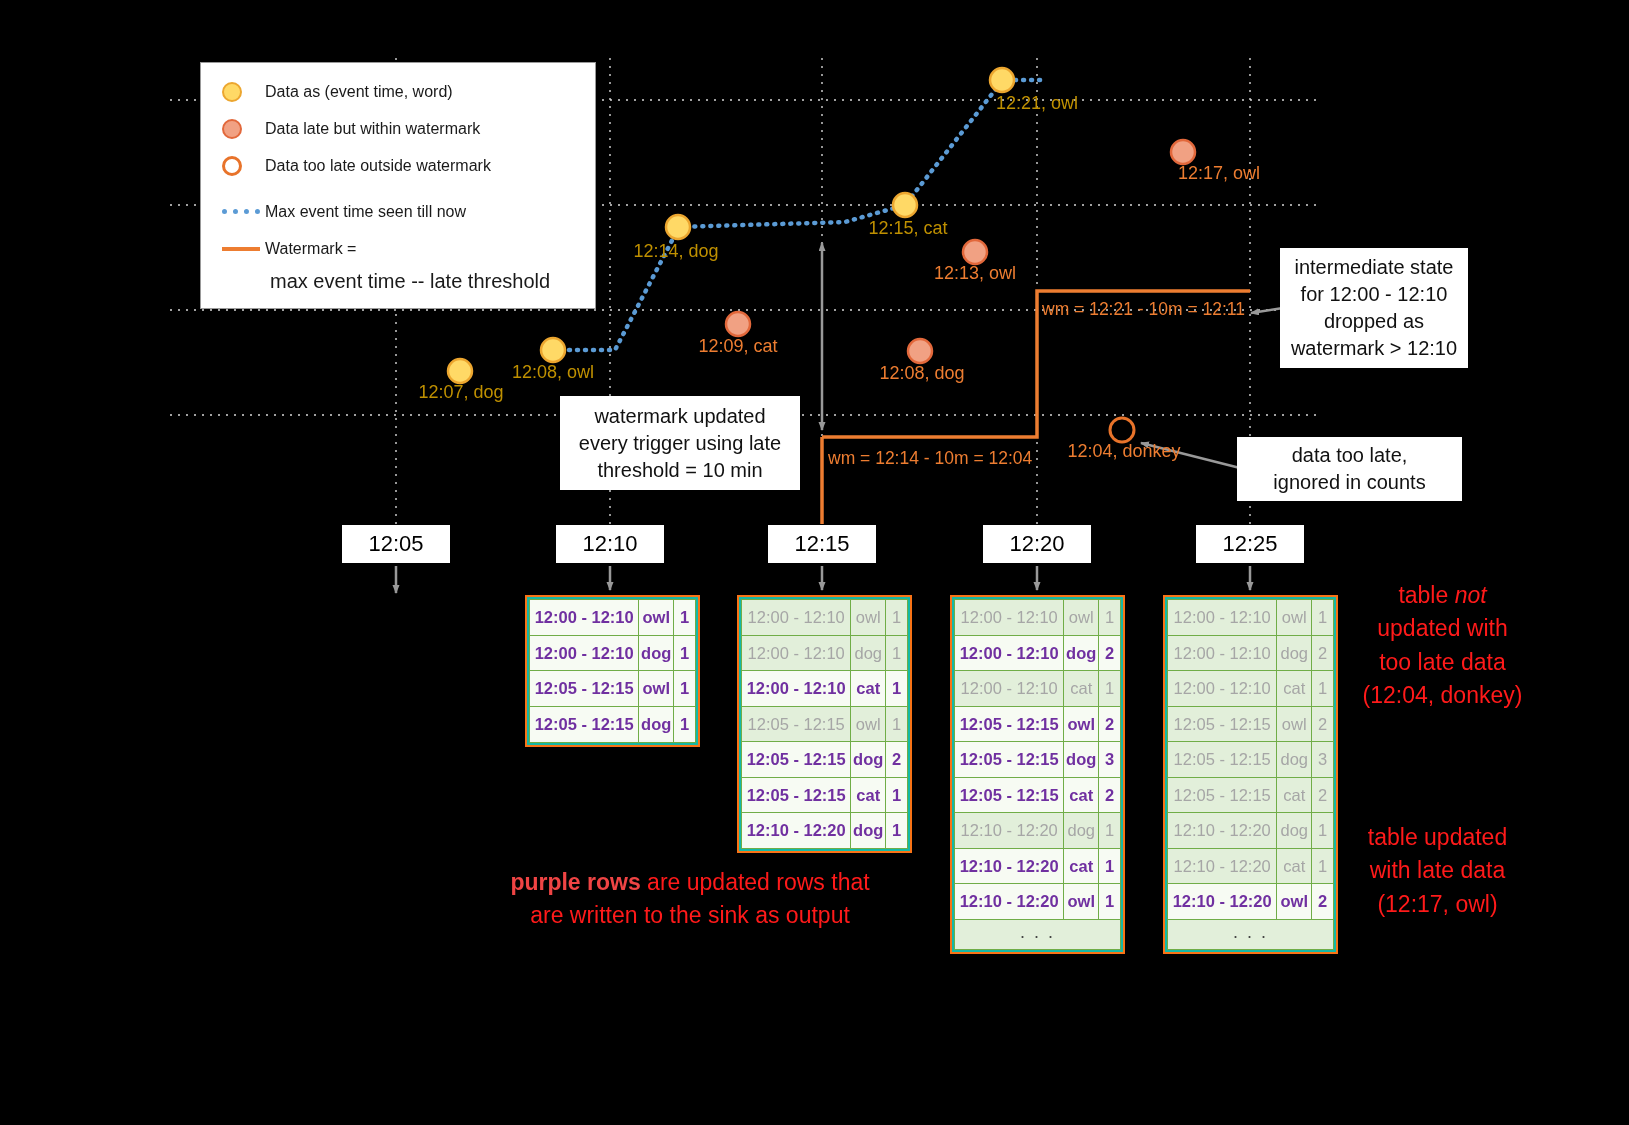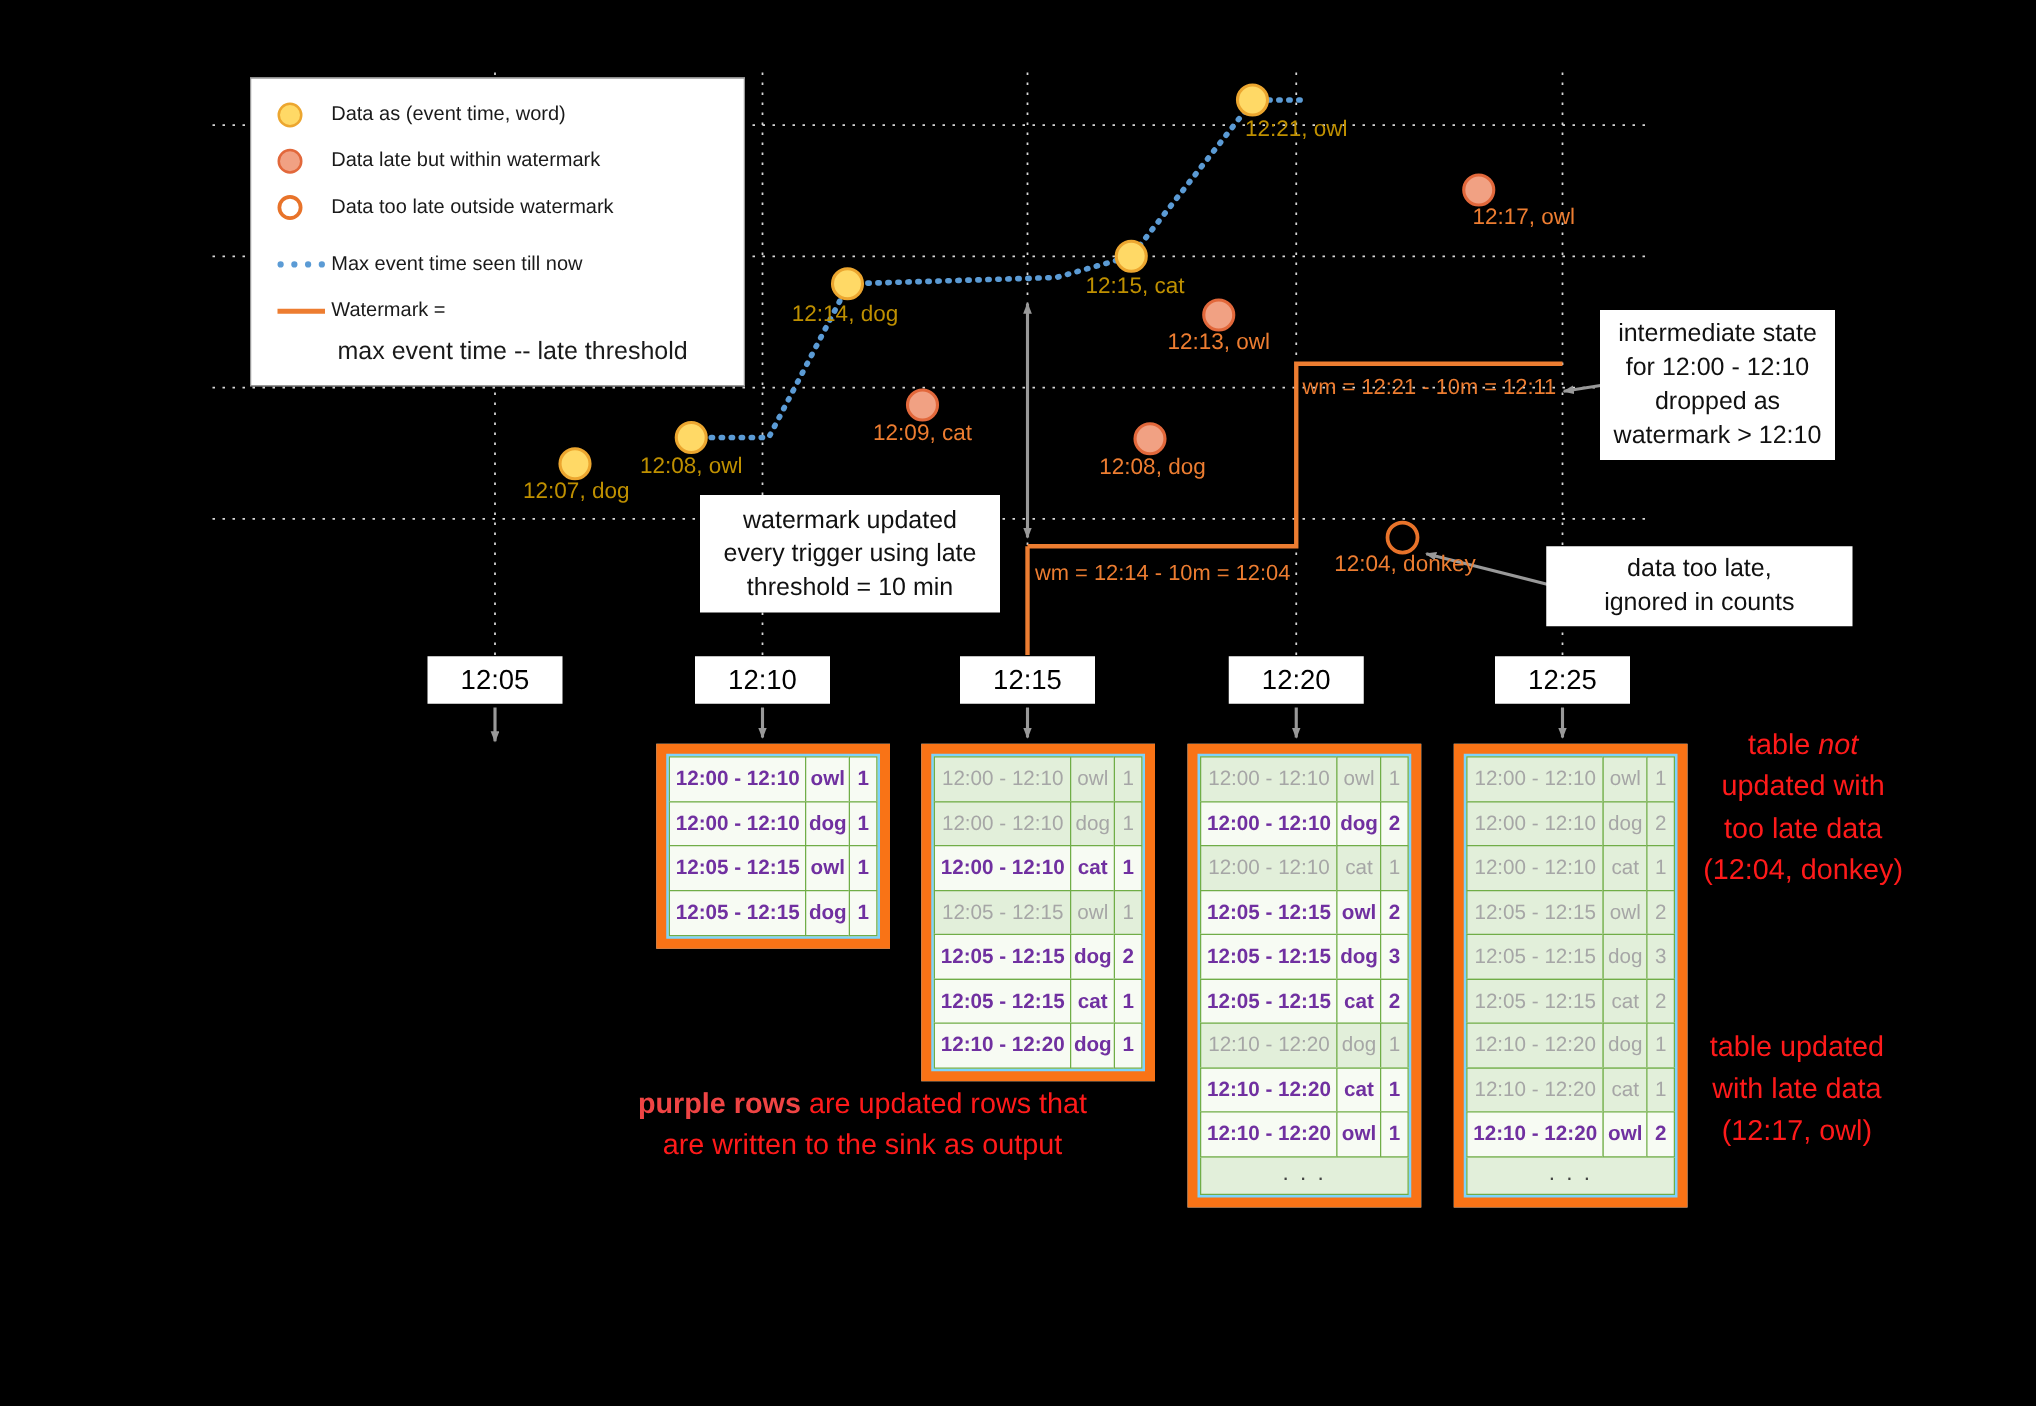--- a/index.html
+++ b/index.html
@@ -31,27 +31,27 @@
   .dot-late{background:#F1A183;border:2.5px solid #E2683B;}
   .dot-toolate{background:transparent;border:3px solid #E8732A;}
   .line-sample-blue{width:38px;height:0;border-top:5px dotted #5B9BD5;}
   .line-sample-orange{width:38px;height:4px;background:#ED7D31;}
   .legend-line2{margin-left:53px;font-size:20px;line-height:29px;color:#1a1a1a;}
 
   .note-box{position:absolute;background:#fff;color:#111;text-align:center;font-size:20px;
             display:flex;flex-direction:column;justify-content:center;line-height:1.35;}
   #wm-note{left:560px;top:396px;width:240px;height:94px;}
   #dropped-note{left:1280px;top:248px;width:188px;height:120px;}
-  #toolate-note{left:1237px;top:437px;width:245px;height:64px;}
+  #toolate-note{left:1237px;top:437px;width:225px;height:64px;}
 
   .trigger-box{position:absolute;top:525px;width:108px;height:38px;background:#fff;color:#000;
                font-size:22px;text-align:center;line-height:38px;}
   #tb0{left:342px;} #tb1{left:556px;} #tb2{left:768px;} #tb3{left:983px;} #tb4{left:1196px;}
 
-  .result-table{position:absolute;background:#7dd3fc;border:8px solid #f97316;padding:2px;width:167px;}
+  .result-table{position:absolute;background:#14b8a6;border:2px solid #f97316;padding:2px;width:167px;}
   #rt0{left:525px;top:595px;} #rt1{left:737px;top:595px;} #rt2{left:950px;top:595px;} #rt3{left:1163px;top:595px;}
   .trow{display:flex;}
   .trow + .trow, .ellipsis-row{margin-top:-1.5px;}
   .tcell{box-sizing:border-box;border:1.5px solid #70AD47;height:37px;line-height:34px;
          font-size:16.5px;text-align:center;background:#E2EFDA;overflow:hidden;white-space:nowrap;}
   .tcell + .tcell{margin-left:-1.5px;}
   .c0{width:111px;} .c1{width:37px;} .c2{width:23px;}
   .old .tcell{color:#A6A6A6;}
   .upd .tcell{color:#7030A0;font-weight:700;background:#F7FBF3;}
   .ellipsis-row{box-sizing:border-box;border:1.5px solid #70AD47;background:#E2EFDA;text-align:center;

